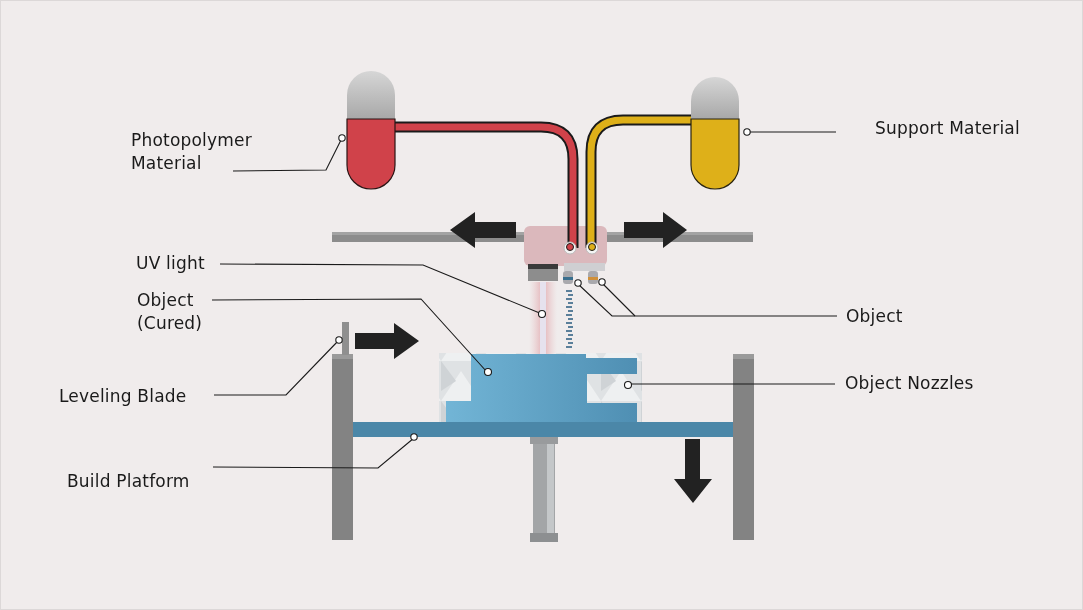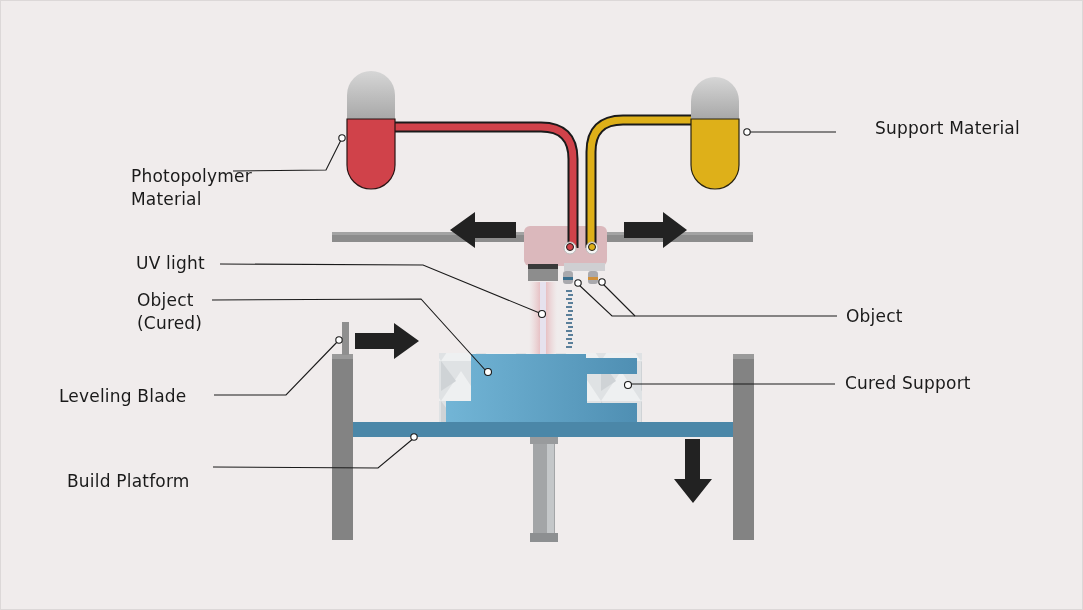--- a/index.html
+++ b/index.html
@@ -136,29 +136,29 @@
       <circle cx="541" cy="313" r="3.5"></circle>
       <circle cx="487" cy="371" r="3.5"></circle>
       <circle cx="577" cy="282" r="3.2"></circle>
       <circle cx="601" cy="281" r="3.2"></circle>
       <circle cx="338" cy="339" r="3.2"></circle>
       <circle cx="627" cy="384" r="3.5"></circle>
       <circle cx="413" cy="436" r="3.2"></circle>
     </g>
   </svg>
 
-  <div class="lbl" style="left:130px; top:128px;margin-top:36px;">
+  <div class="lbl" style="left:130px; top:128px;">
     <div>Photopolymer</div>
     <div>Material</div>
   </div>
   <div class="lbl center" style="left:846px; top:116px;margin-left:28px;">
     <div>Support Material</div>
   </div>
   <div class="lbl" style="left:135px; top:251px;">UV light</div>
   <div class="lbl" style="left:136px; top:288px;">
     <div>Object</div>
     <div>(Cured)</div>
   </div>
   <div class="lbl" style="left:845px; top:304px;">Object</div>
   <div class="lbl" style="left:58px; top:384px;">Leveling Blade</div>
-  <div class="lbl" style="left:844px; top:371px;">Cured Support</div>
+  <div class="lbl" style="left:844px; top:371px;">Object Nozzles</div>
   <div class="lbl" style="left:66px; top:453px;margin-top:16px;">Build Platform</div>
 </div>
 
 </body></html>

